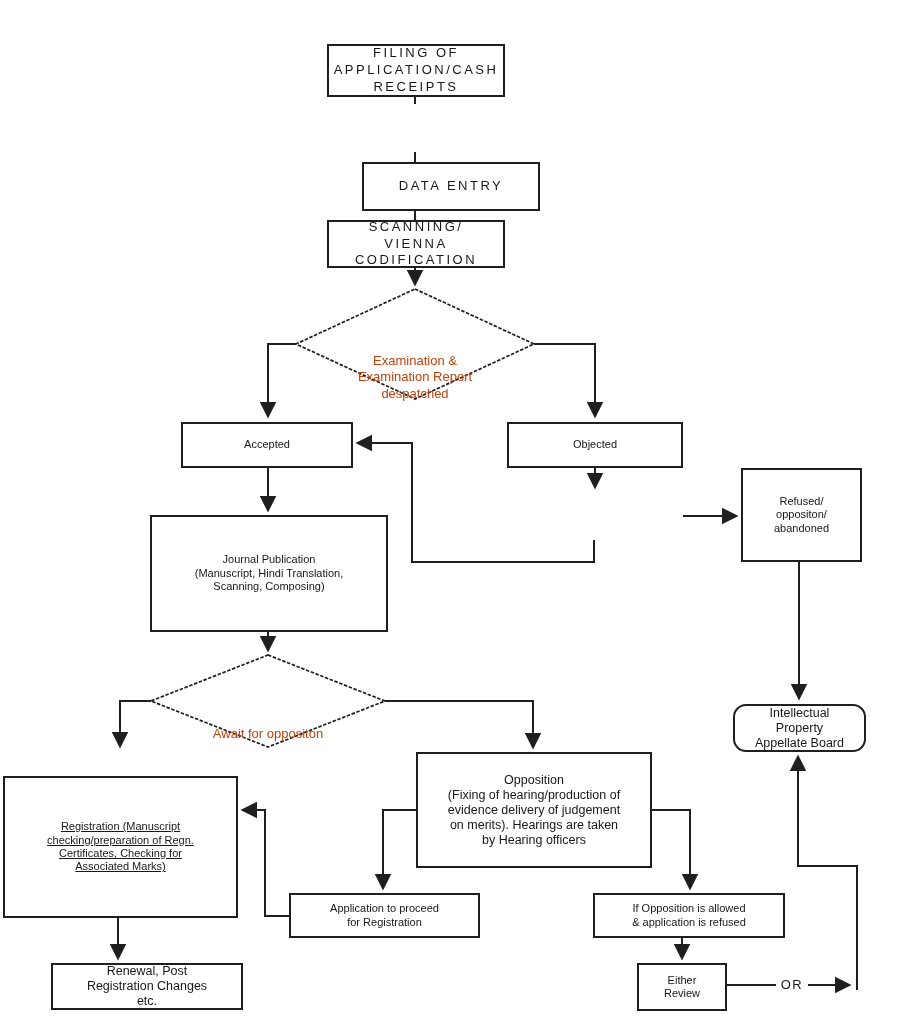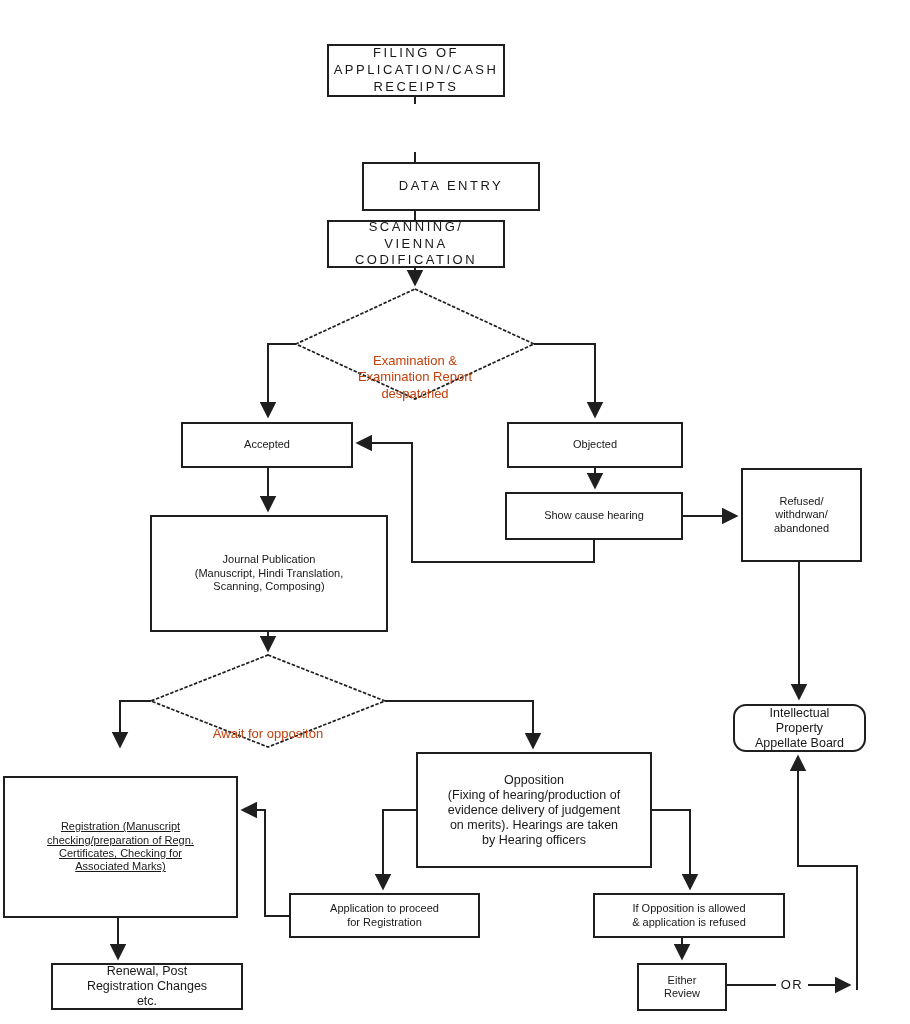--- a/index.html
+++ b/index.html
@@ -93,24 +93,23 @@
 CODIFICATION</div>
 
   <div class="dlabel" style="left:325px;top:320px;width:180px;">Examination &amp;
 Examination Report
 despatched</div>
 
   <div class="node" style="left:181px;top:422px;width:172px;height:46px;">Accepted</div>
 
   <div class="node" style="left:507px;top:422px;width:176px;height:46px;">Objected</div>
 
-  <div class="node" style="left:505px;top:492px;width:178px;height:48px;">Show cause hearing</div>
 
   <div class="node" style="left:741px;top:468px;width:121px;height:94px;">Refused/
-withdrwan/
+oppositon/
 abandoned</div>
 
   <div class="node" style="left:150px;top:515px;width:238px;height:117px;">Journal Publication
 (Manuscript, Hindi Translation,
 Scanning, Composing)</div>
 
   <div class="dlabel" style="left:173px;top:693px;width:190px;">Await for oppositon</div>
 
   <div class="node" style="left:3px;top:776px;width:235px;height:142px;text-decoration:underline;">Registration (Manuscript
 checking/preparation of Regn.

